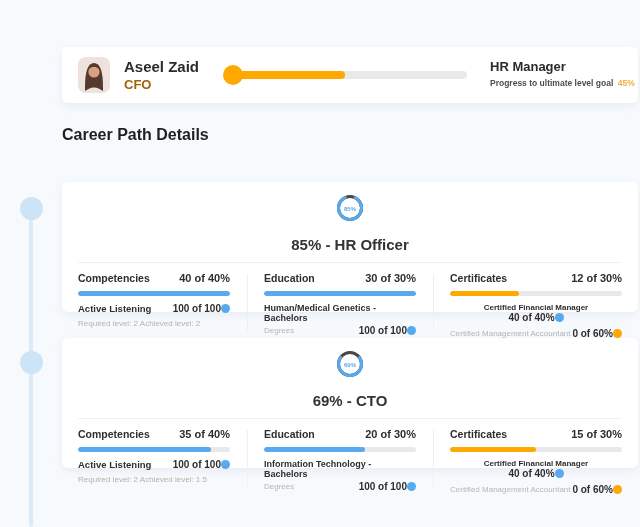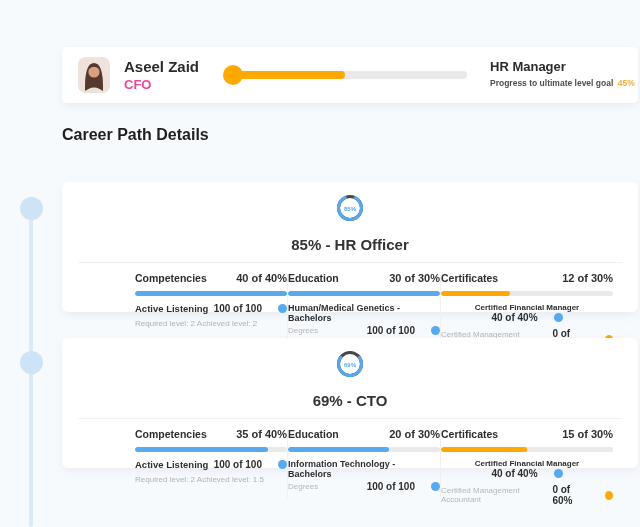--- a/index.html
+++ b/index.html
@@ -16,21 +16,21 @@
   .dot1 { top:197px; } .dot2 { top:351px; }
 
   
   .profile-card {
     position:absolute; left:62px; top:47px; width:576px; height:56px;
     background:#fff; border-radius:5px;
     box-shadow:0 3px 10px rgba(120,140,170,.12);
   }
   .avatar { position:absolute; left:16px; top:10px; width:32px; height:36px; border-radius:7px; overflow:hidden; }
   .p-name { position:absolute; left:62px; top:11px; font-size:15px; font-weight:bold; color:#2b2b2b; }
-  .p-role { position:absolute; left:62px; top:30px; font-size:13px; color:#ec4899; font-weight:bold; }
+  .p-role { position:absolute; left:62px; top:30px; font-size:13px; color:#a16207; font-weight:bold; }
   .progress-wrap { position:absolute; left:161px; top:18px; width:244px; height:20px; }
   .progress-knob { position:absolute; left:0; top:0; width:20px; height:20px; border-radius:50%; background:#ffa800; z-index:2; }
   .progress-track { position:absolute; left:10px; right:0; top:6px; height:8px; border-radius:4px; background:#e9e9e9; overflow:hidden; }
   .progress-track i { display:block; height:100%; border-radius:4px; background:#ffa800; }
   .goal { position:absolute; left:428px; top:12px; width:145px; }
   .goal-title { font-size:13px; font-weight:bold; color:#2b2b2b; }
   .goal-caption { margin-top:4px; font-size:8.5px; color:#4d4d4d; font-weight:bold; }
   .goal-caption b { color:#f4af3d; margin-left:2px; }
 
   
@@ -39,32 +39,32 @@
   
   .career-card {
     position:absolute; left:62px; width:576px; height:130px;
     background:#fff; border-radius:6px;
     box-shadow:0 3px 10px rgba(120,140,170,.12);
   }
   .card1 { top:182px; } .card2 { top:338px; }
   .card-head { display:flex; align-items:center; gap:14px; padding:12px 16px 9px;flex-direction:column; }
   .card-title { font-size:15px; font-weight:bold; color:#333; }
   .card-divider { height:1px; background:#f1f1f1; margin:0 16px; }
-  .cols { display:flex; justify-content:center; padding:9px 16px 0;margin-left:48px; }
+  .cols { display:flex; justify-content:space-between; padding:9px 16px 0; }
   .col { width:152px; } .col.wide { width:172px; }
   .vdiv { width:1px; background:#f0f0f0; margin:2px 0 8px; }
   .col-head { display:flex; justify-content:space-between; align-items:baseline; }
   .col-label { font-size:10.5px; font-weight:bold; color:#2e2e2e; }
   .col-score { font-size:11px; font-weight:bold; color:#2e2e2e; }
   .bar { height:5px; background:#e9e9e9; border-radius:3px; margin:7px 0 7px; overflow:hidden; }
   .bar i { display:block; height:100%; border-radius:3px; }
   .bar i.blue { background:#57a9f0; } .bar i.orange { background:#ffa800; }
   .item-row { display:flex; justify-content:space-between; align-items:center; margin-top:2px; }
   .item-name { font-size:9.5px; font-weight:bold; color:#2e2e2e; }
-  .item-val { display:flex; align-items:center; gap:16px; font-size:10px; font-weight:bold; color:#2e2e2e; }
+  .item-val { display:flex; align-items:center; gap:0; font-size:10px; font-weight:bold; color:#2e2e2e; }
   .dot { width:9px; height:9px; border-radius:50%; display:inline-block; }
   .dot.blue { background:#57a9f0; } .dot.orange { background:#ffa800; }
   .note { font-size:8px; color:#b0b0b0; margin-top:5px; }
   .edu-name { font-size:9px; font-weight:bold; color:#2e2e2e; margin-top:1px; }
   .sub { font-size:8px; color:#b5b5b5; }
   .cert-name { font-size:8px; font-weight:bold; color:#2e2e2e; }
   .cert-name.muted { color:#b5b5b5; font-weight:normal; }
   .cert-row1 { margin-top:3px;flex-direction:column; } .cert-row2 { margin-top:5px; }
   .ring-text { font-weight:bold; }
 </style>

